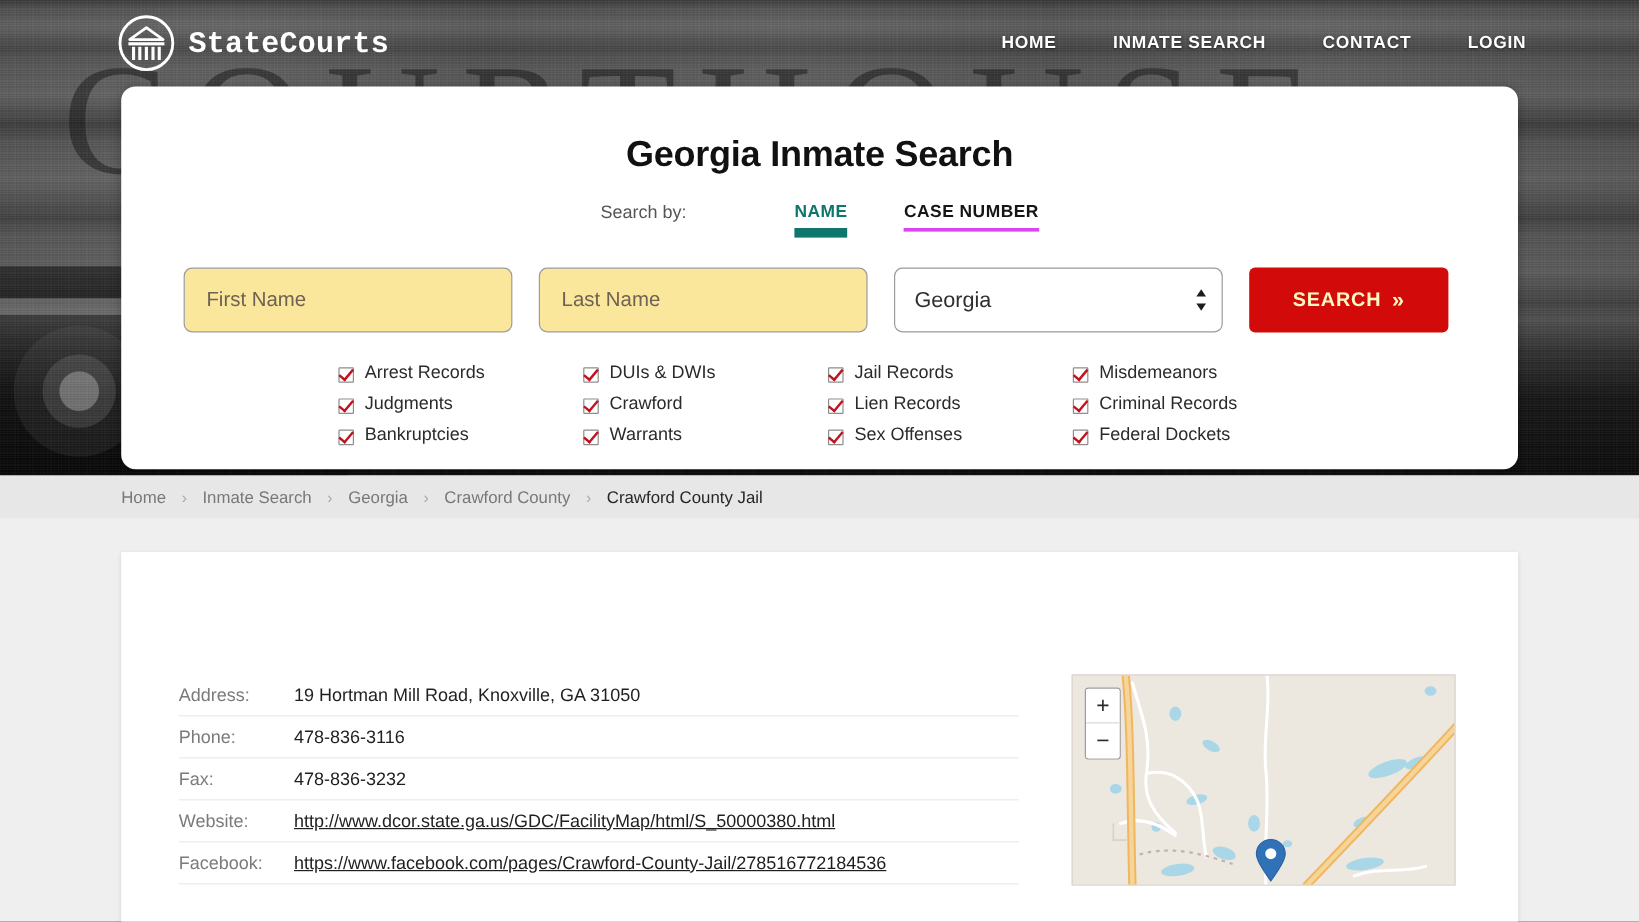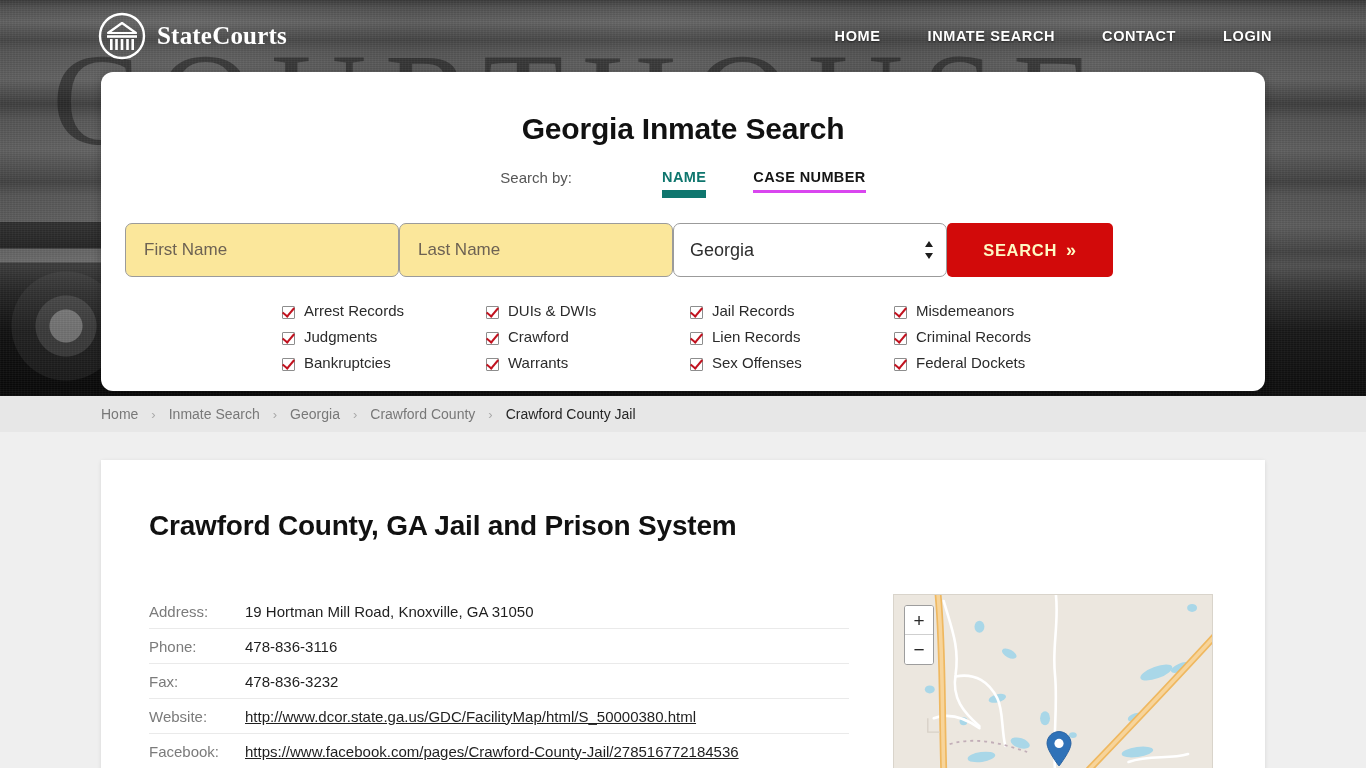--- a/index.html
+++ b/index.html
@@ -92,21 +92,21 @@
 
   .brand {
     display: flex;
     align-items: center;
     gap: 11px;
     margin-left: 98px;
     text-decoration: none;
   }
   .brand-mark { width: 48px; height: 48px; display: block; }
   .brand-name {
-    font-family: Liberation Serif, serif;
+    font-family: Liberation Mono, monospace;
     font-size: 25px;
     font-weight: 700;
     color: #ffffff;
     letter-spacing: 0.2px;
   }
 
   .mainnav {
     margin-left: auto;
     margin-right: 94px;
     display: flex;
@@ -168,21 +168,22 @@
     border: none;
     font-family: inherit;
   }
   .tab.is-active { color: #0f766e; border-bottom: 8px solid #0f766e; margin-left: 40px; }
   .tab.is-idle   { color: #151515; border-bottom: 3px solid #d946ef; margin-left: 47px; }
 
   .searchrow {
     display: flex;
     align-items: center;
     margin-top: 25px;
-    padding: 0 24px;
+    padding: 0 52px;
+    gap: 22px;
     border-radius: 12px;
   }
   .fld {
     height: 54px;
     border: 1px solid #9b9b9b;
     border-radius: 7px;
     background: #fbe79b;
     font-family: inherit;
     font-size: 17px;
     color: #3d3d3d;
@@ -491,21 +492,20 @@
     <span class="crumb-sep">›</span>
     <a class="crumb" href="#">Georgia</a>
     <span class="crumb-sep">›</span>
     <a class="crumb" href="#">Crawford County</a>
     <span class="crumb-sep">›</span>
     <span class="crumb is-current">Crawford County Jail</span>
   </nav>
 </div>
 
 <main class="content-card">
-  <h2 class="page-title">Crawford County, GA Jail and Prison System</h2>
 
   <div class="info-wrap">
     <div class="info-table">
       <div class="info-row">
         <span class="info-label">Address:</span>
         <span class="info-value">19 Hortman Mill Road, Knoxville, GA 31050</span>
       </div>
       <div class="info-row">
         <span class="info-label">Phone:</span>
         <span class="info-value">478-836-3116</span>

